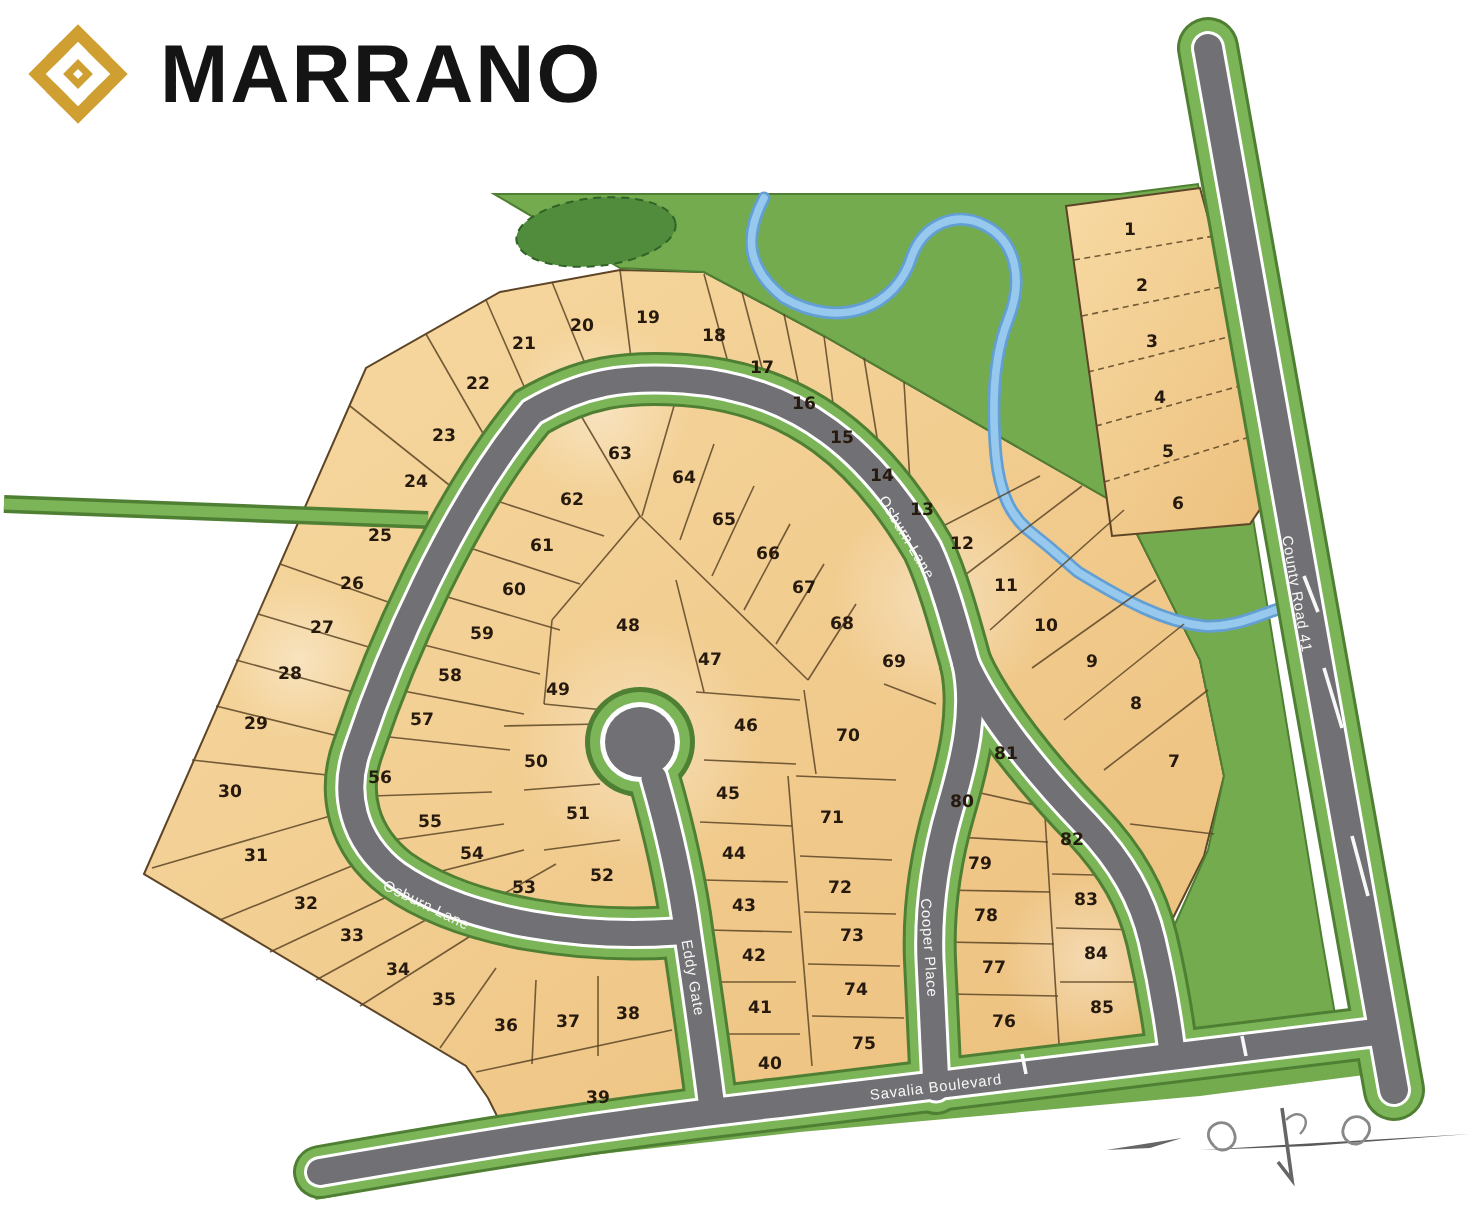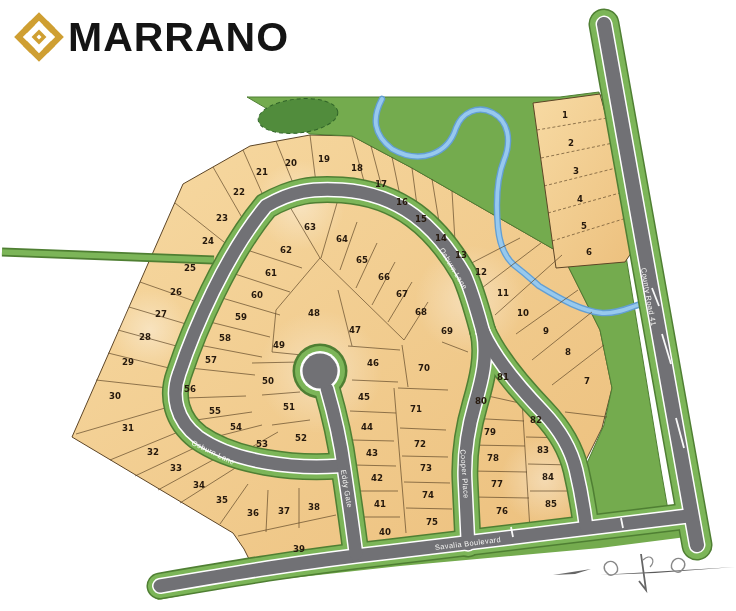--- a/index.html
+++ b/index.html
@@ -1,19 +1,19 @@
 <!DOCTYPE html>
 <html><head>
 <meta charset="utf-8">
 <style>
   html,body{margin:0;padding:0;background:#fff;}
   .page{position:relative;width:736px;height:611px;background:#ffffff;overflow:hidden;
         font-family:"Liberation Sans",sans-serif;}
   svg.map{position:absolute;left:0;top:0;}
-  .logo{position:absolute;left:10px;top:6px;display:flex;align-items:center;z-index:5;}
+  .logo{position:absolute;left:10px;top:6px;display:flex;align-items:center;gap:12px;z-index:5;}
   .wordmark{font-weight:700;font-size:41px;color:#141414;letter-spacing:1px;
             font-family:"Liberation Sans",sans-serif;line-height:1;}
 </style>
 </head>
 <body>
 
 <div class="page">
 
   <div class="logo">
     <svg width="58" height="62" viewBox="-33 -33 66 66">

